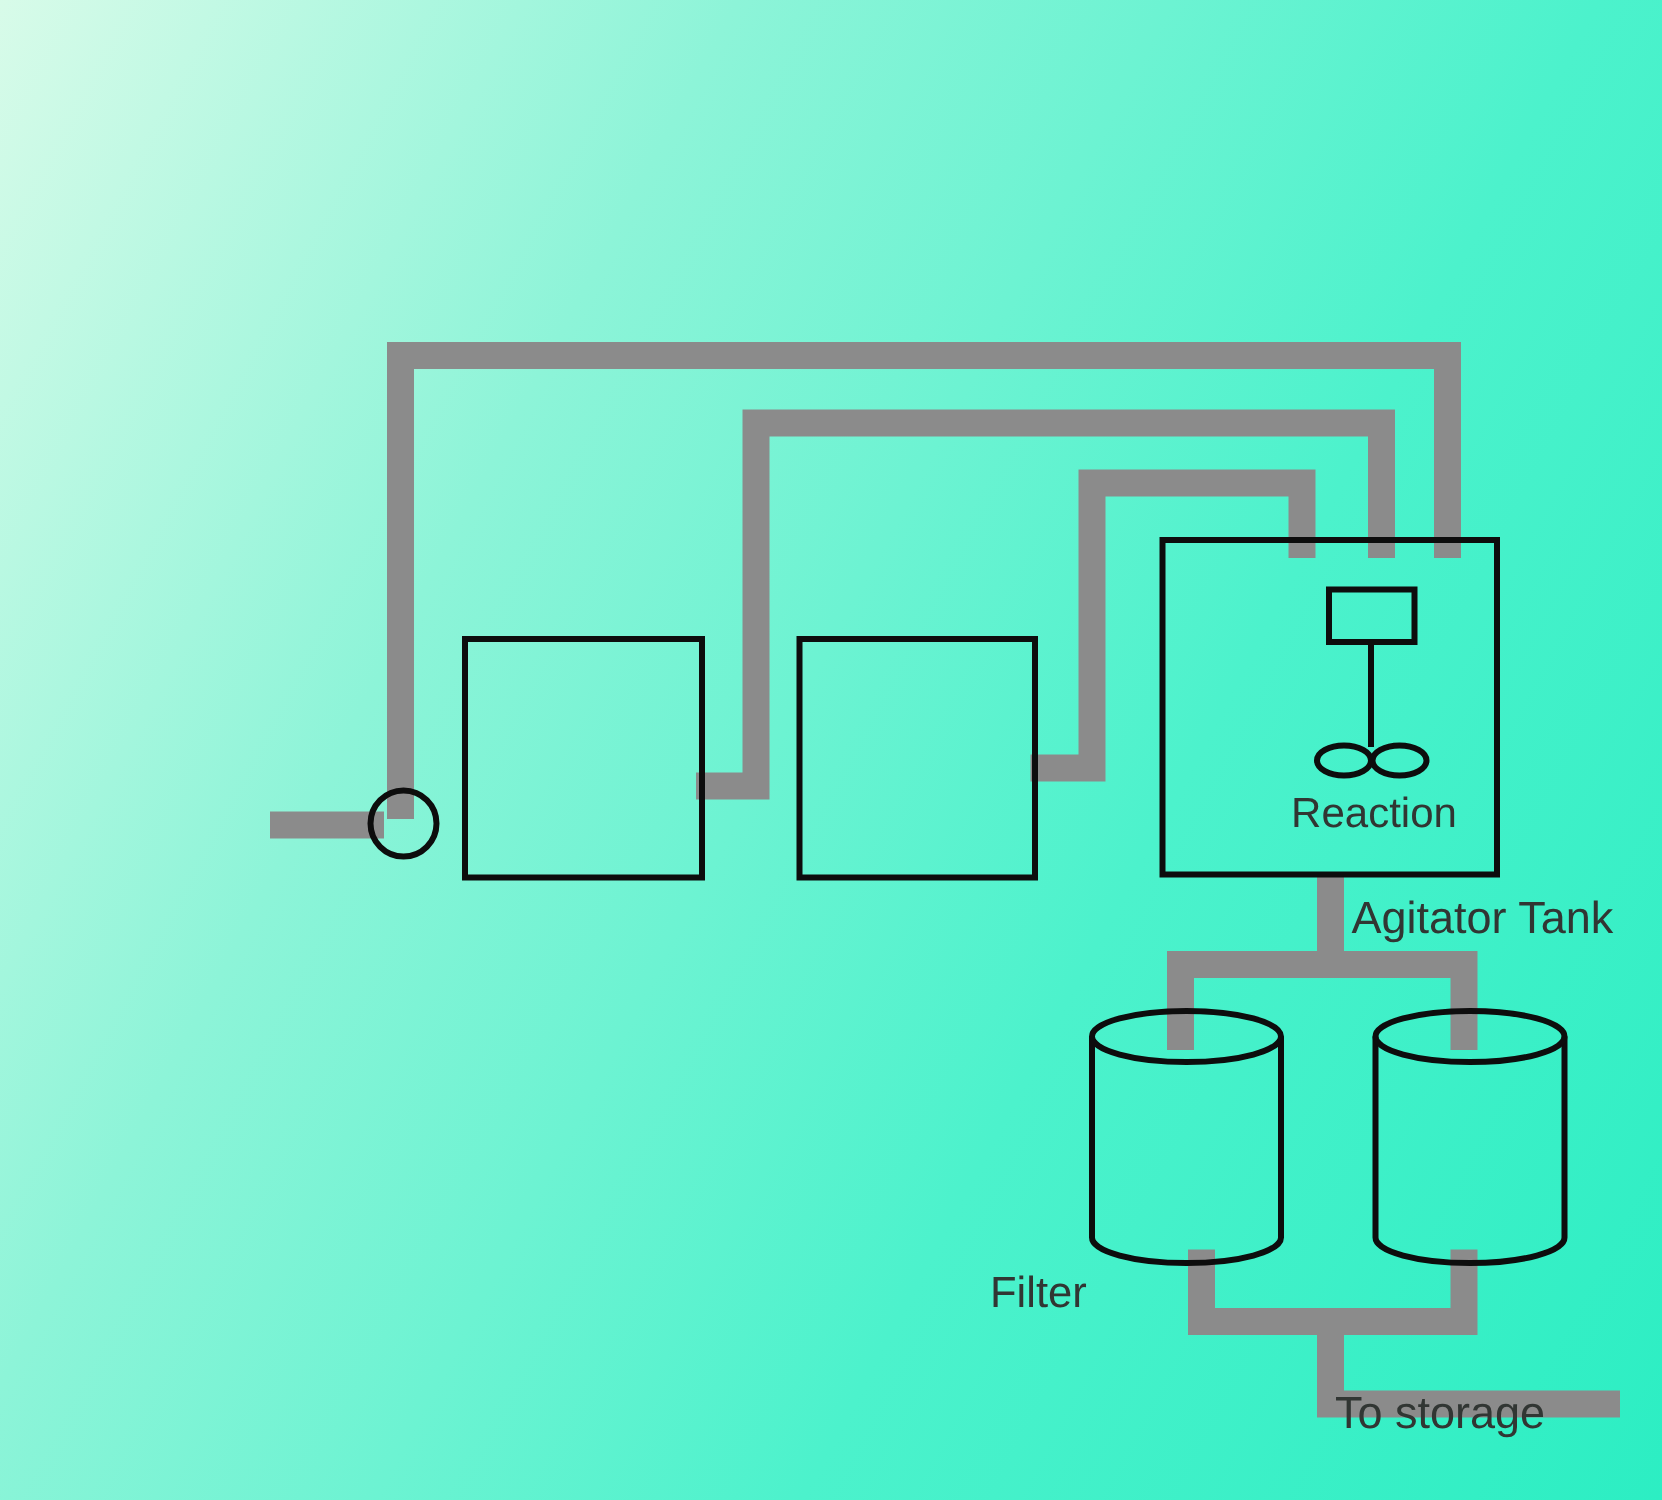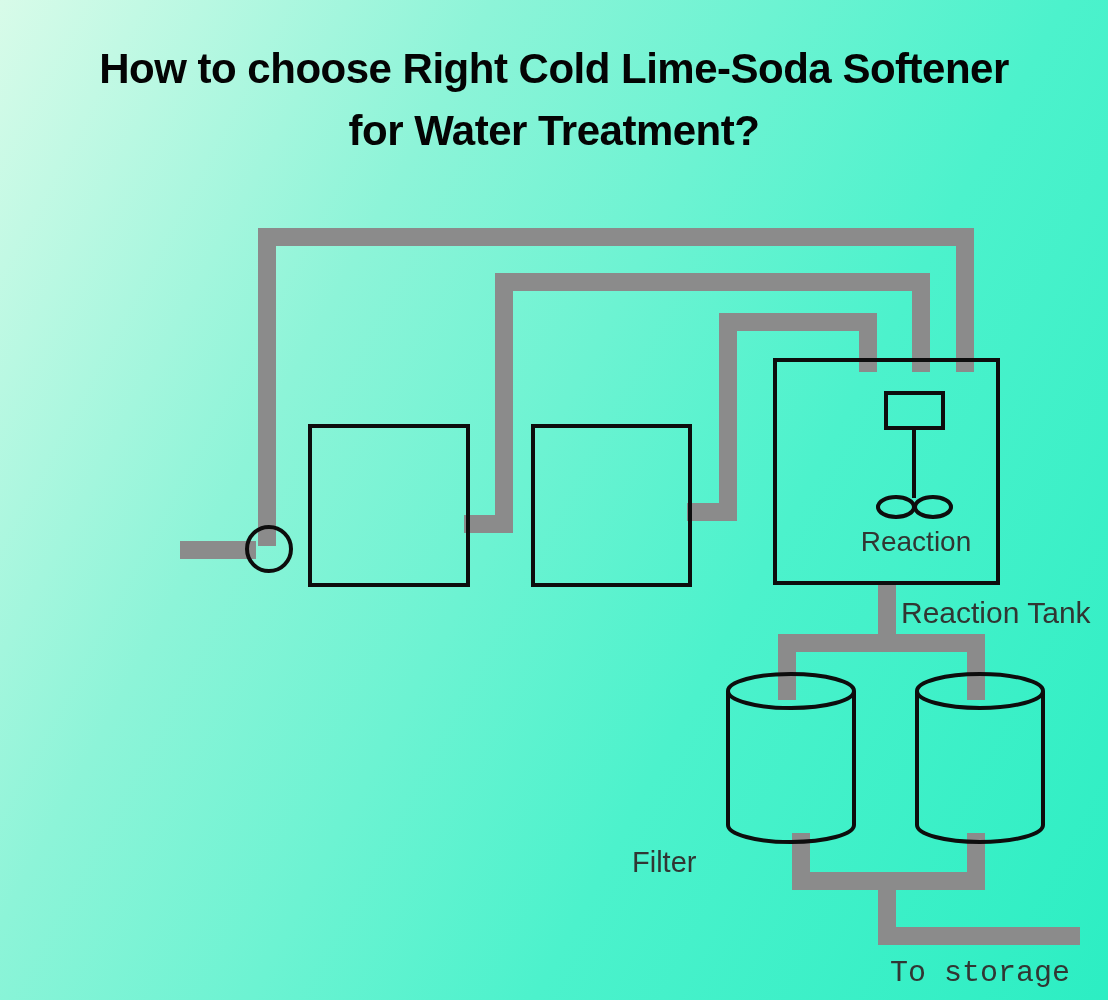--- a/index.html
+++ b/index.html
@@ -34,32 +34,28 @@
     font-size: 30px;
     line-height: 34px;
     white-space: nowrap;
   }
   .lbl.centered { text-align: center; }
   .lbl-raw-water-pump { left: 1px;  top: 568px; }
   .lbl-lime-soda      { left: 289px; top: 601px; width: 200px; }
   .lbl-coagulants     { left: 511px; top: 602px; width: 200px; }
   .lbl-agitator       { left: 816px; top: 525px; width: 200px; font-size: 28px; }
   .lbl-reaction-tank  { left: 901px; top: 596px; }
-  .lbl-filter         { left: 632px; top: 845px; font-size: 29px; }
-  .lbl-to-storage     { left: 890px; top: 956px; font-family: Liberation Mono, monospace; }
+  .lbl-filter         { left: 660px; top: 845px; font-size: 29px; }
+  .lbl-to-storage     { left: 890px; top: 926px; }
 </style>
 </head>
 <body>
 
 <div class="stage">
 
-  <div class="title">
-    <div>How to choose Right Cold Lime-Soda Softener</div>
-    <div>for Water Treatment?</div>
-  </div>
 
   <svg class="diagram-svg" width="1108" height="1000" viewBox="0 0 1108 1000">
 
     <g stroke="#8b8b8b" stroke-width="18" fill="none" stroke-linejoin="miter" stroke-linecap="butt">
 
       <path d="M180,550 H256"></path>
 
       <path d="M267,546 V237 H965 V372"></path>
 
       <path d="M464,524 H504 V282 H921 V372"></path>
@@ -91,17 +87,17 @@
       </g>
 
       <g>
         <path d="M917,691 V825 A63,17 0 0 0 1043,825 V691"></path>
         <ellipse cx="980" cy="691" rx="63" ry="17"></ellipse>
       </g>
     </g>
   </svg>
 
   <div class="lbl centered lbl-agitator">Reaction</div>
-  <div class="lbl lbl-reaction-tank">Reaction Tank</div>
+  <div class="lbl lbl-reaction-tank">Agitator Tank</div>
   <div class="lbl lbl-filter">Filter</div>
   <div class="lbl lbl-to-storage">To storage</div>
 
 </div>
 
 </body></html>

